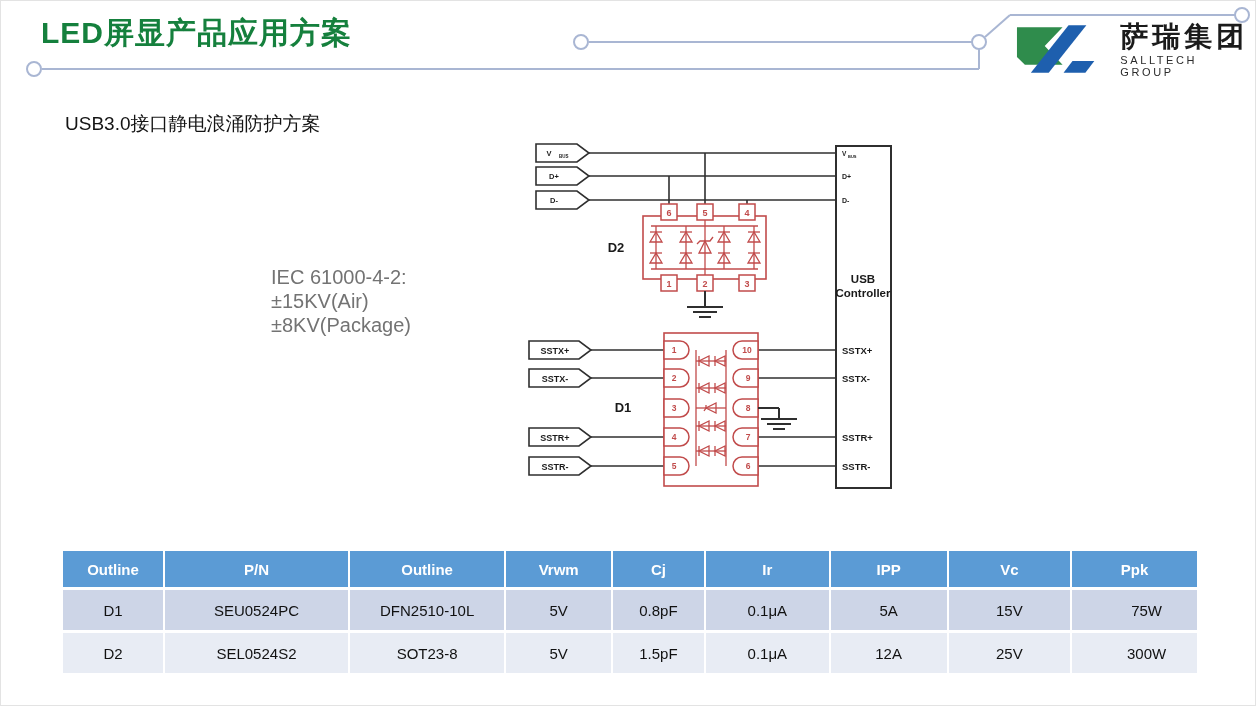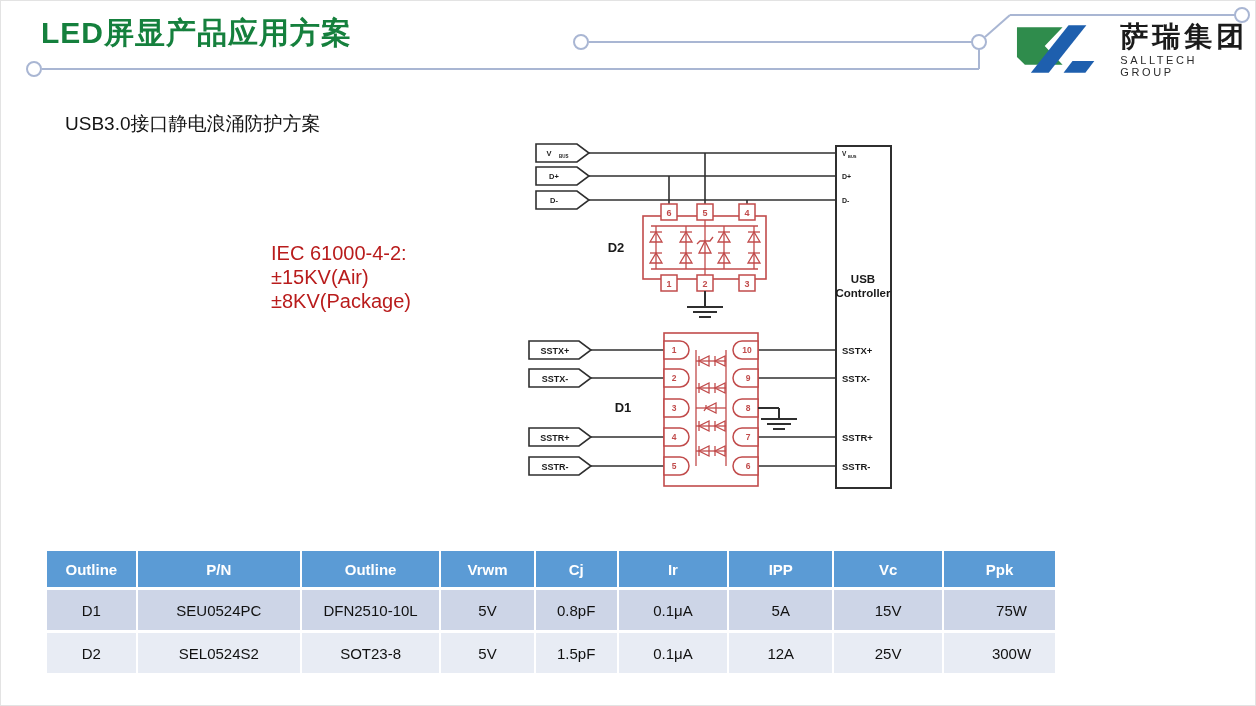--- a/index.html
+++ b/index.html
@@ -5,23 +5,23 @@
   html,body{margin:0;padding:0;background:#fff;}
   .slide{position:relative;width:1256px;height:706px;background:#ffffff;overflow:hidden;
          font-family:"Liberation Sans",sans-serif;border:1px solid #e3e3e3;box-sizing:border-box;}
   .title{position:absolute;left:40px;top:12px;font-size:30px;font-weight:bold;color:#15803d;letter-spacing:1px;}
   .subtitle{position:absolute;left:64px;top:86px;font-size:19px;font-weight:normal;color:#141414;margin-top:24px;}
   .decor{position:absolute;left:0;top:0;pointer-events:none;}
   .logo{position:absolute;left:1012px;top:20px;display:flex;align-items:flex-start;}
   .logo-text{margin-left:24px;}
   .logo-cn{font-size:28px;font-weight:bold;color:#1b1b1b;letter-spacing:4px;line-height:32px;}
   .logo-en{font-size:11px;color:#2b2b2b;letter-spacing:2.6px;margin-top:1px;}
-  .note{position:absolute;left:270px;top:240px;font-size:20px;color:#b91c1c;line-height:24px;}
+  .note{position:absolute;left:270px;top:264px;font-size:20px;color:#737373;line-height:24px;}
   .schematic{position:absolute;left:520px;top:135px;}
-  .spec{position:absolute;left:46px;top:550px;width:1008px;border-collapse:separate;border-spacing:0;table-layout:fixed;}
+  .spec{position:absolute;left:62px;top:550px;width:1134px;border-collapse:separate;border-spacing:0;table-layout:fixed;}
   .spec th{background:#5b9bd5;color:#fff;font-weight:bold;font-size:15px;height:36px;
            border-right:2px solid #fff;text-align:center;padding:0;}
   .spec th:last-child{border-right:none;}
   .spec td{font-size:15px;color:#111;height:40px;text-align:center;padding:0;
            border-right:2px solid #fff;border-top:3px solid #fff;}
   .spec td:last-child{border-right:none;padding-left:24px;}
   .spec tr.odd td{background:#cdd5e7;}
   .spec tr.even td{background:#e8ecf4;}
   svg text{font-family:"Liberation Sans",sans-serif;}
 </style>

